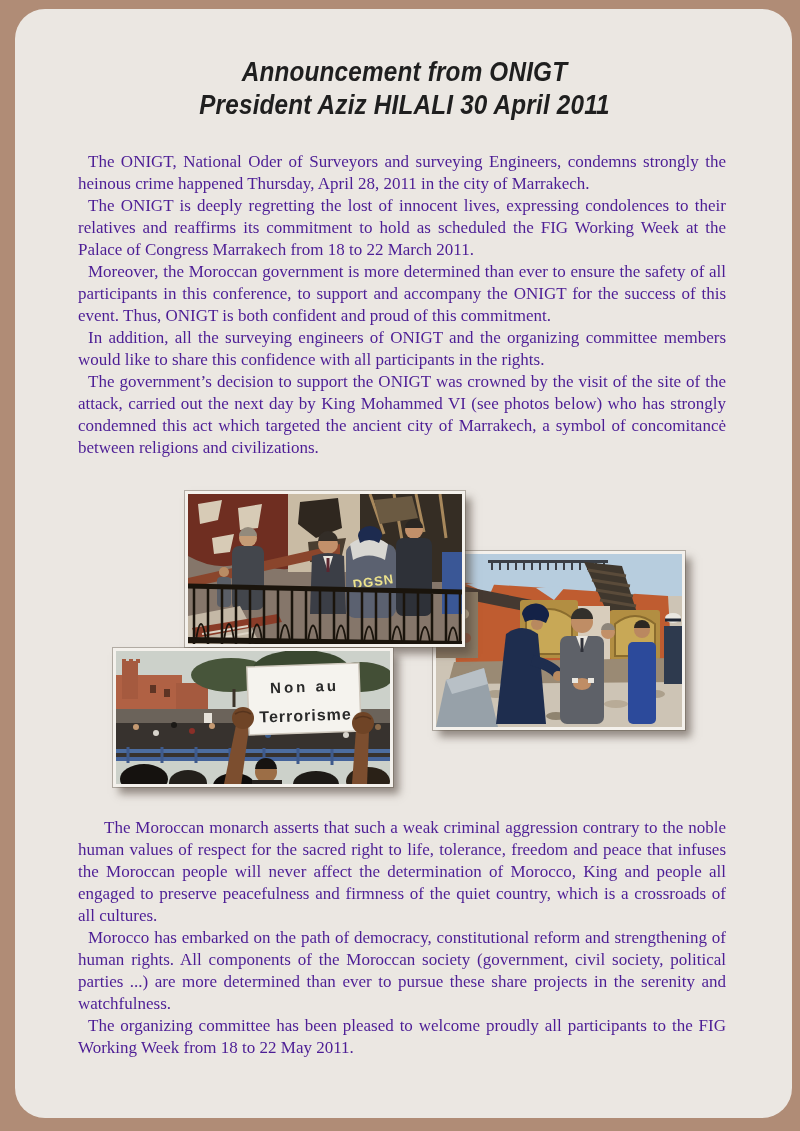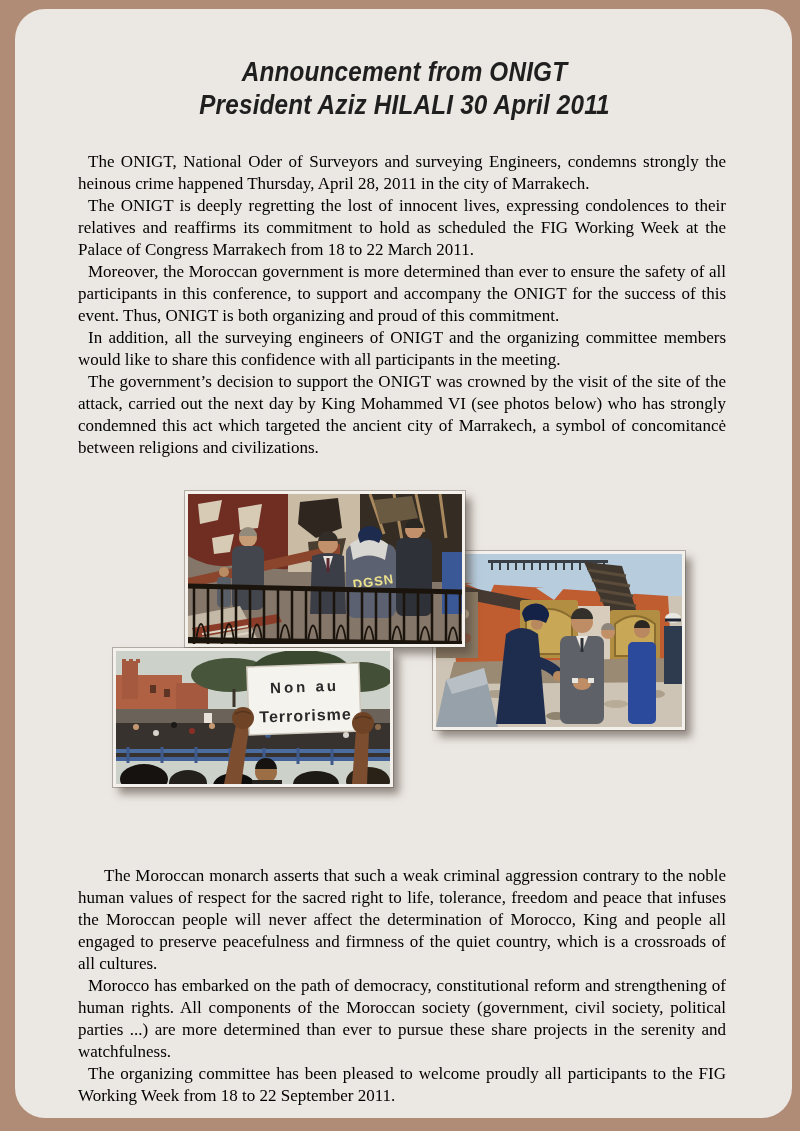--- a/index.html
+++ b/index.html
@@ -24,28 +24,28 @@
     font-family:"Liberation Sans", sans-serif;
     font-weight:bold;font-style:italic;
     font-size:27px;line-height:33px;
     letter-spacing:.2px;
     padding-left:9px;
   }
   .title-line{display:block;transform:scaleX(.9);transform-origin:50% 50%;}
   .textblock{
     position:absolute;
     left:78px;width:648px;
-    color:#000000;
+    color:#4c1d95;
     font-size:17px;line-height:22px;
     text-align:justify;
   }
   .textblock p{margin:0;text-indent:10px;}
   .text-top{top:151px;}
   .text-bottom{top:817px;}
-  .text-bottom p.big-indent{text-indent:26px;margin-top:48px;}
+  .text-bottom p.big-indent{text-indent:26px;}
   .photo{
     position:absolute;
     background:#f4f1ec;
     padding:3px;
     box-shadow:0 0 0 1px rgba(95,84,73,.4), 6px 7px 8px rgba(74,62,53,.55);
   }
   .photo svg{display:block;}
   .photo-balcony{left:185px;top:491px;z-index:3;}
   .photo-rubble{left:433px;top:551px;z-index:2;}
   .photo-protest{left:113px;top:648px;z-index:4;}
@@ -57,22 +57,22 @@
   <div class="panel"></div>
 
   <div class="title-block">
     <span class="title-line">Announcement from ONIGT</span>
     <span class="title-line">President Aziz HILALI 30 April 2011</span>
   </div>
 
   <div class="textblock text-top">
     <p>The ONIGT, National Oder of Surveyors and surveying Engineers, condemns strongly the heinous crime happened Thursday, April 28, 2011 in the city of Marrakech.</p>
     <p>The ONIGT is deeply regretting the lost of innocent lives, expressing condolences to their relatives and reaffirms its commitment to hold as scheduled the FIG Working Week at the Palace of Congress Marrakech from 18 to 22 March 2011.</p>
-    <p>Moreover, the Moroccan government is more determined than ever to ensure the safety of all participants in this conference, to support and accompany the ONIGT for the success of this event. Thus, ONIGT is both organizing and proud of this commitment.</p>
-    <p>In addition, all the surveying engineers of ONIGT and the organizing committee members would like to share this confidence with all participants in the meeting.</p>
+    <p>Moreover, the Moroccan government is more determined than ever to ensure the safety of all participants in this conference, to support and accompany the ONIGT for the success of this event. Thus, ONIGT is both confident and proud of this commitment.</p>
+    <p>In addition, all the surveying engineers of ONIGT and the organizing committee members would like to share this confidence with all participants in the rights.</p>
     <p>The government’s decision to support the ONIGT was crowned by the visit of the site of the attack, carried out the next day by King Mohammed VI (see photos below) who has strongly condemned this act which targeted the ancient city of Marrakech, a symbol of concomitancė between religions and civilizations.</p>
   </div>
 
   <div class="photo photo-balcony">
     <svg width="274" height="150" viewBox="0 0 274 150">
       <rect width="274" height="150" fill="#85766a"></rect>
 
       <path d="M0,0 H122 V70 Q92,82 62,66 Q32,80 0,62 Z" fill="#6f2e21"></path>
       <path d="M10,10 L34,6 L30,26 L12,30 Z M50,14 L74,10 L70,34 L52,36 Z M24,44 L46,40 L42,58 L26,60 Z" fill="#d7cbb6"></path>
       <rect x="100" y="0" width="75" height="78" fill="#c9bba4"></rect>
@@ -232,15 +232,15 @@
       <circle cx="127" cy="67" r="11" fill="#6f4426"></circle>
       <path d="M119,63 q8,-5 16,0" stroke="#55331d" stroke-width="1.5" fill="none"></path>
       <circle cx="247" cy="72" r="11" fill="#6f4426"></circle>
       <path d="M239,68 q8,-5 16,0" stroke="#55331d" stroke-width="1.5" fill="none"></path>
     </svg>
   </div>
 
   <div class="textblock text-bottom">
     <p class="big-indent">The Moroccan monarch asserts that such a weak criminal aggression contrary to the noble human values of respect for the sacred right to life, tolerance, freedom and peace that infuses the Moroccan people will never affect the determination of Morocco, King and people all engaged to preserve peacefulness and firmness of the quiet country, which is a crossroads of all cultures.</p>
     <p>Morocco has embarked on the path of democracy, constitutional reform and strengthening of human rights. All components of the Moroccan society (government, civil society, political parties ...) are more determined than ever to pursue these share projects in the serenity and watchfulness.</p>
-    <p>The organizing committee has been pleased to welcome proudly all participants to the FIG Working Week from 18 to 22 September 2011.</p>
+    <p>The organizing committee has been pleased to welcome proudly all participants to the FIG Working Week from 18 to 22 May 2011.</p>
   </div>
 </div>
 
 </body></html>

